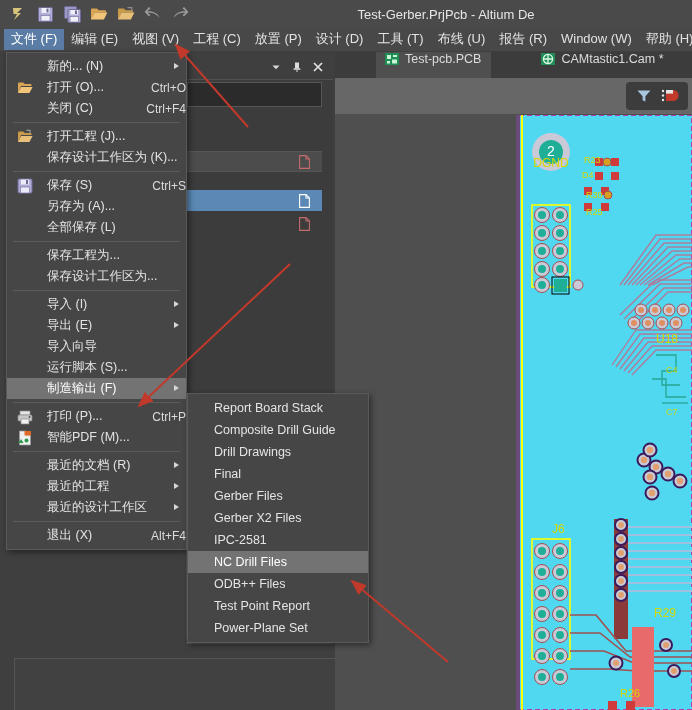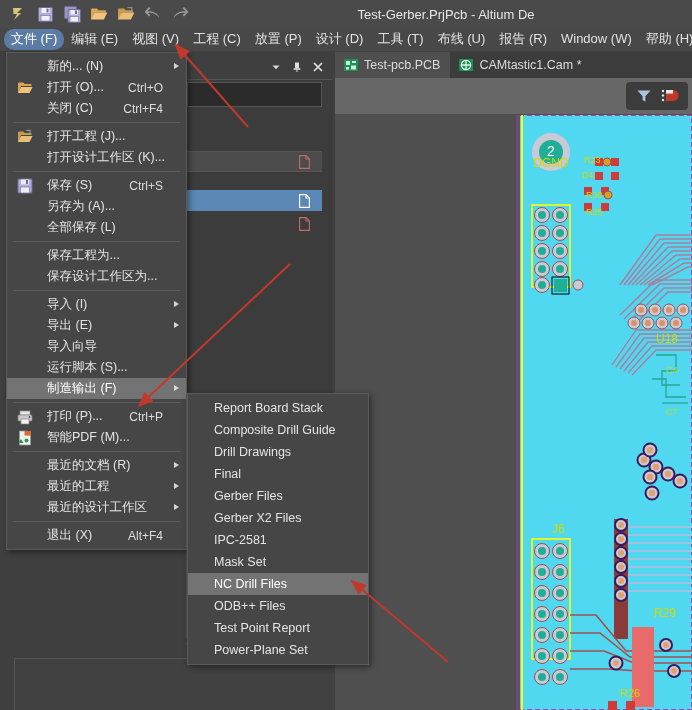--- a/index.html
+++ b/index.html
@@ -55,21 +55,20 @@
   }
   .menubar-item {
     color: #e2e2e2; font-size: 13px;
     padding: 3px 7px 4px 7px;
     white-space: nowrap;
     line-height: 14px;
   }
   .menubar-item.active {
     background: #5b7da5;
     color: #ffffff;
-    border-radius: 10px;
   }
 
   
   .left-panel {
     position: absolute; left: 0; top: 52px;
     width: 335px; height: 658px;
     background: #3f3f3f;
   }
   .panel-header {
     position: absolute; left: 186px; top: 4px;
@@ -120,24 +119,25 @@
     background: #4f4f4f;
   }
   .tabstrip {
     position: absolute; left: 0; top: 0;
     width: 357px; height: 26px;
     background: #3c3c3c;
     display: flex; align-items: flex-end;
   }
   .doctab {
     height: 26px;
-    display: flex; align-items: center; gap: 6px;
+    display: flex; align-items: flex-start; gap: 6px;
     padding: 0 10px 0 9px;
     color: #dcdcdc; font-size: 12.5px;
     white-space: nowrap;
+    margin-left: 41px;
   }
   .doctab.active { background: #4f4f4f; }
   .tab-ico { width: 14px; height: 14px; flex: 0 0 14px; display:block; }
   .filter-bar {
     position: absolute; right: 0; top: 26px;
     width: 357px; height: 36px;
     background: #676767;
   }
   .filter-chip {
     position: absolute; right: 4px; top: 4px;
@@ -161,21 +161,21 @@
     box-shadow: 2px 2px 6px rgba(0,0,0,.45);
     padding: 3px 0;
     z-index: 50;
   }
   #file-menu { left: 6px; top: 52px; width: 181px; }
   .mi {
     position: relative;
     height: 21px;
     display: flex; align-items: center;
     color: #e4e4e4; font-size: 12.5px;
-    padding-left: 40px; padding-right: 23px;
+    padding-left: 40px; padding-right: 0;
     white-space: nowrap;
   }
   .mi.sel { background: #737373; color: #fff; }
   .mi .sc {
     margin-left: auto;
     color: #dcdcdc; font-size: 12px;
     padding-left: 12px;
   }
   .mi .arrow {
     position: absolute; right: 7px; top: 50%;
@@ -585,21 +585,21 @@
       <div class="msep"></div>
       <div class="mi">
         <svg class="mico" viewBox="0 0 16 16">
           <path d="M1 13 V3.5 a1 1 0 0 1 1-1 h4.3 l1.4 1.6 H13.5 a1 1 0 0 1 1 1 v1 H4.1 L1.3 13 Z" fill="#c99a4a"></path>
           <path d="M1 13 L4.1 7 H15.6 L12.5 13 Z" fill="#e8bf78"></path>
           <path d="M9.4 1.4 h3.6 v3" fill="none" stroke="#9a9a9a" stroke-width="1.2"></path>
         </svg>
         <span>打开工程 (J)...</span>
       </div>
       <div class="mi">
-        <span>打开设计工作区 (K)...</span>
+        <span>保存设计工作区为 (K)...</span>
       </div>
       <div class="msep"></div>
       <div class="mi">
         <svg class="mico" viewBox="0 0 16 16">
           <rect x="1" y="1" width="14" height="14" rx="1" fill="#b0aed6" stroke="#6d6a96"></rect>
           <rect x="4" y="1.5" width="8" height="5" fill="#eceaf7"></rect>
           <rect x="9" y="2" width="2" height="4" fill="#6d6a96"></rect>
           <rect x="3.5" y="9" width="9" height="6" fill="#eceaf7" stroke="#6d6a96" stroke-width=".6"></rect>
         </svg>
         <span>保存 (S)</span>
@@ -692,23 +692,20 @@
         <span>Final</span>
       </div>
       <div class="mi">
         <span>Gerber Files</span>
       </div>
       <div class="mi">
         <span>Gerber X2 Files</span>
       </div>
       <div class="mi">
         <span>IPC-2581</span>
-      </div>
-      <div class="mi">
-        <span>Mask Set</span>
       </div>
       <div class="mi sel">
         <span>NC Drill Files</span>
       </div>
       <div class="mi">
         <span>ODB++ Files</span>
       </div>
       <div class="mi">
         <span>Test Point Report</span>
       </div>

